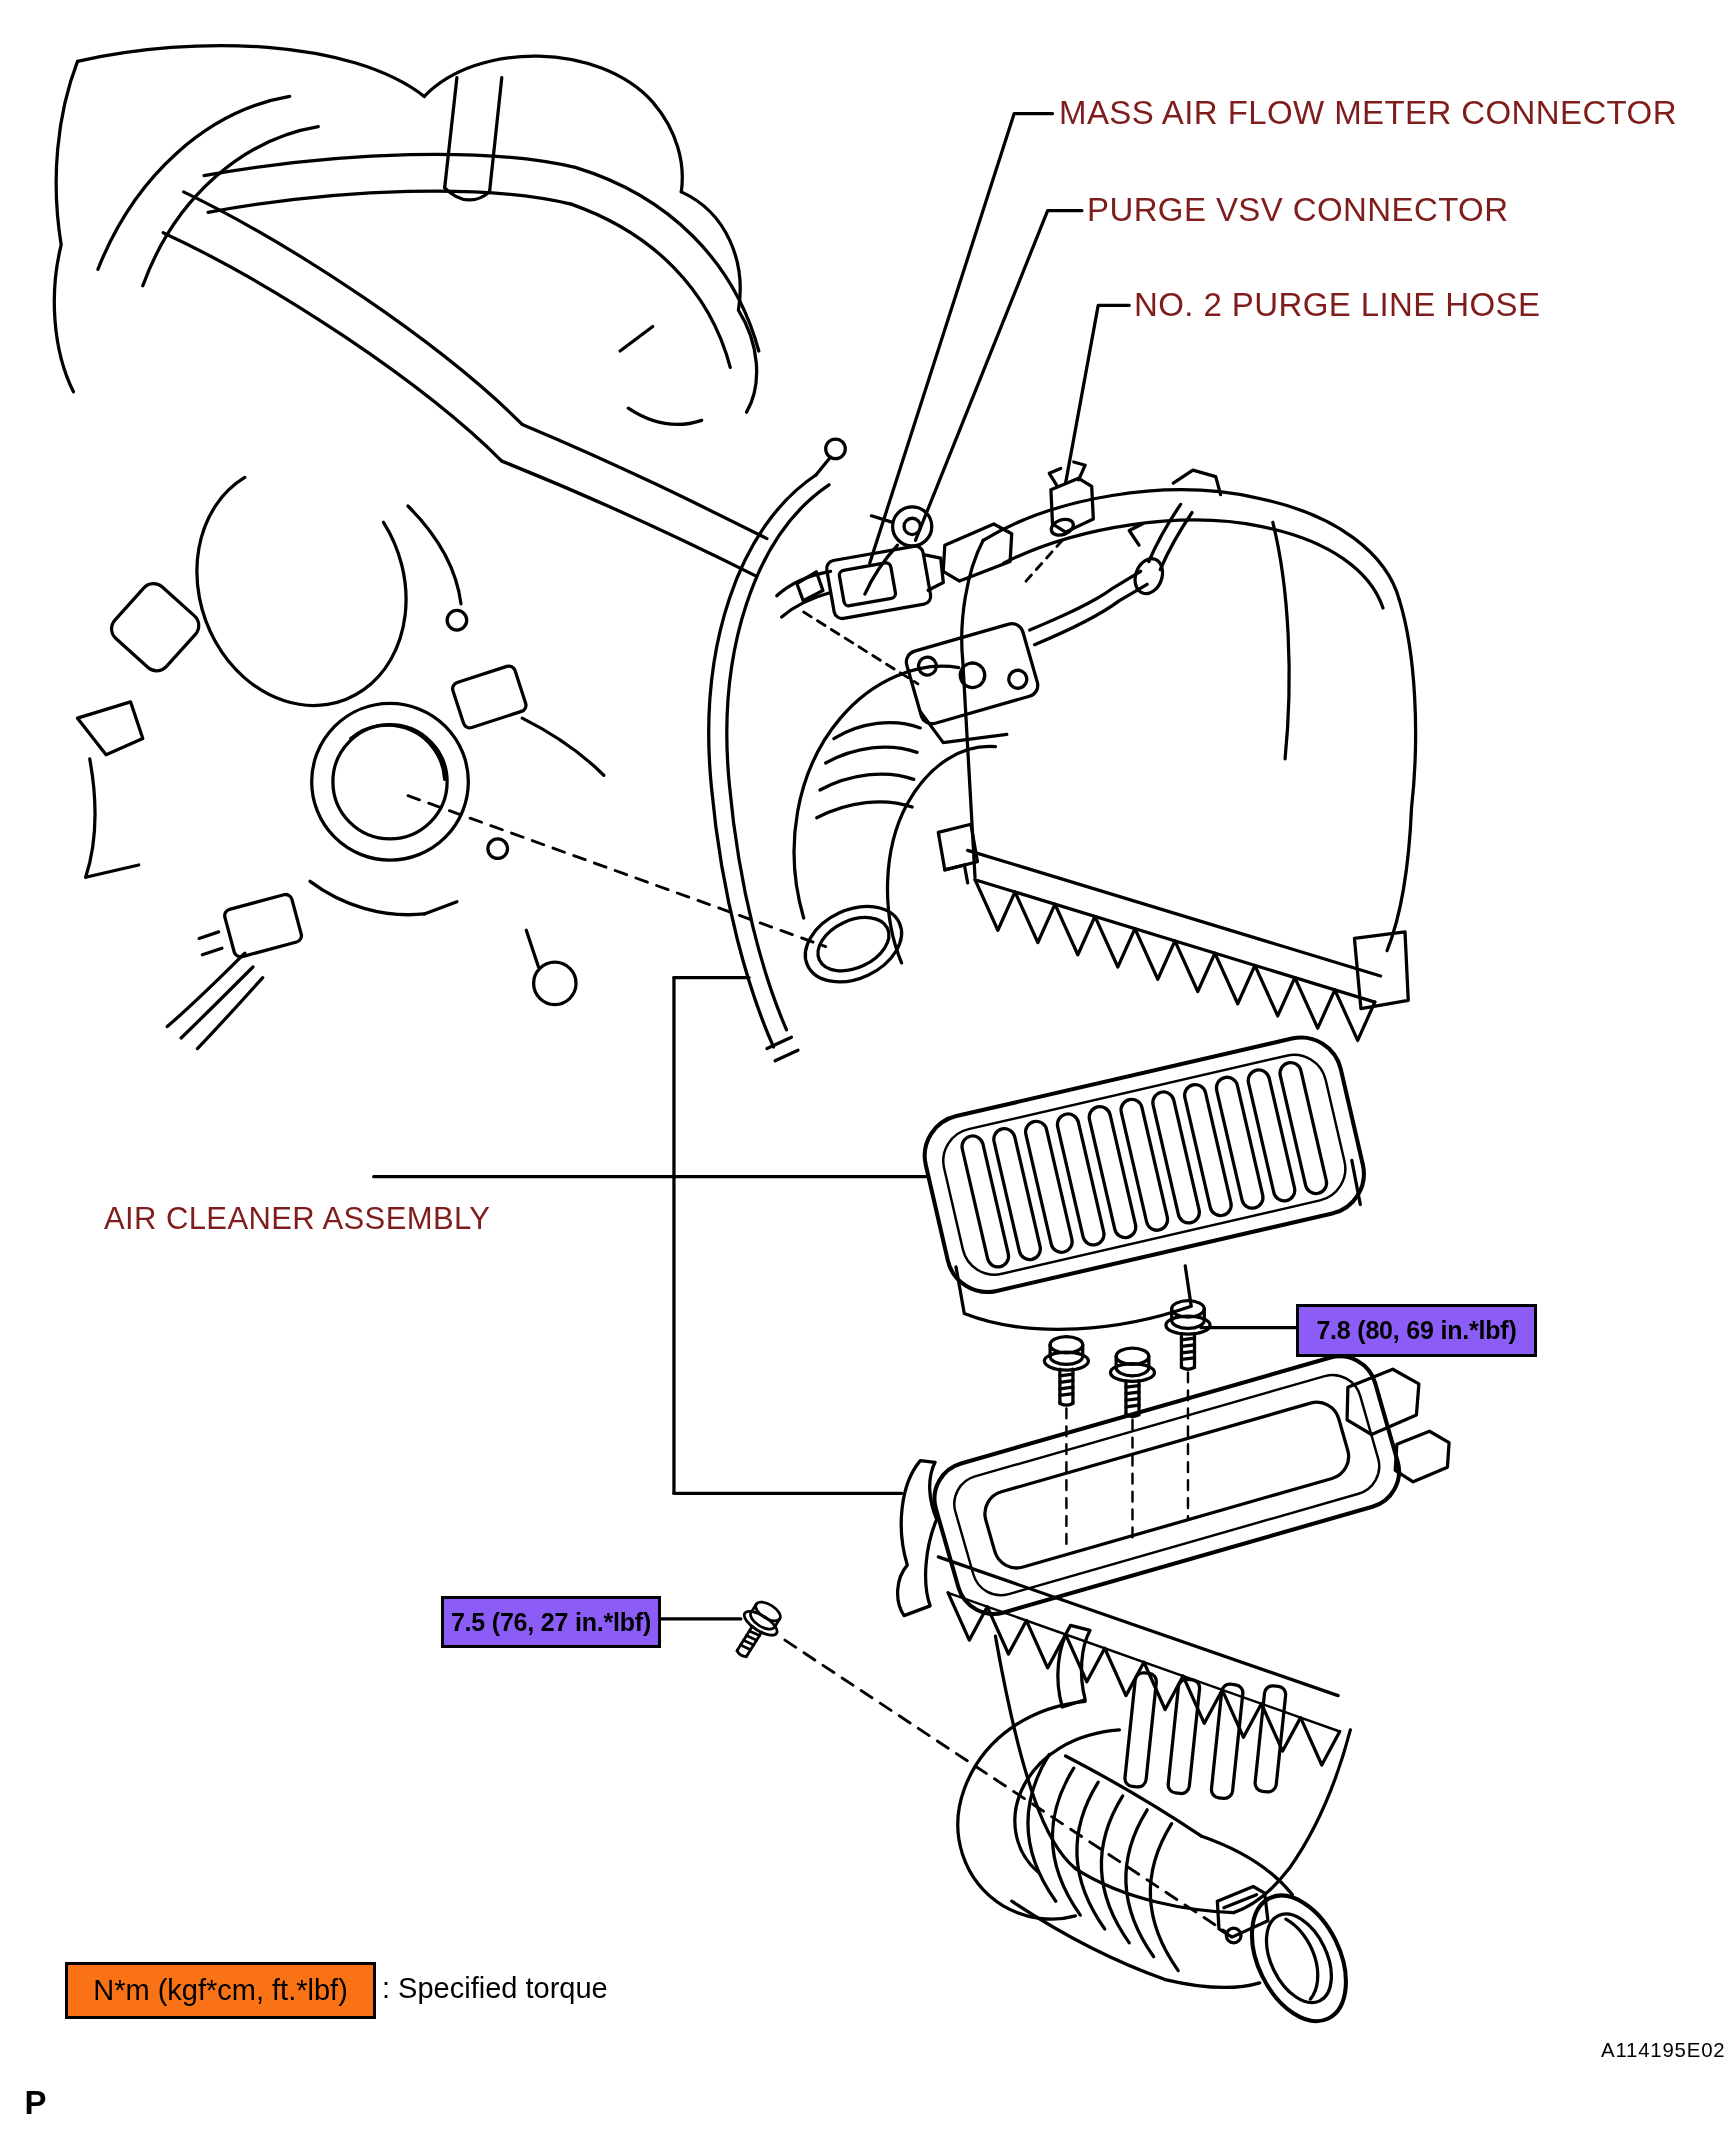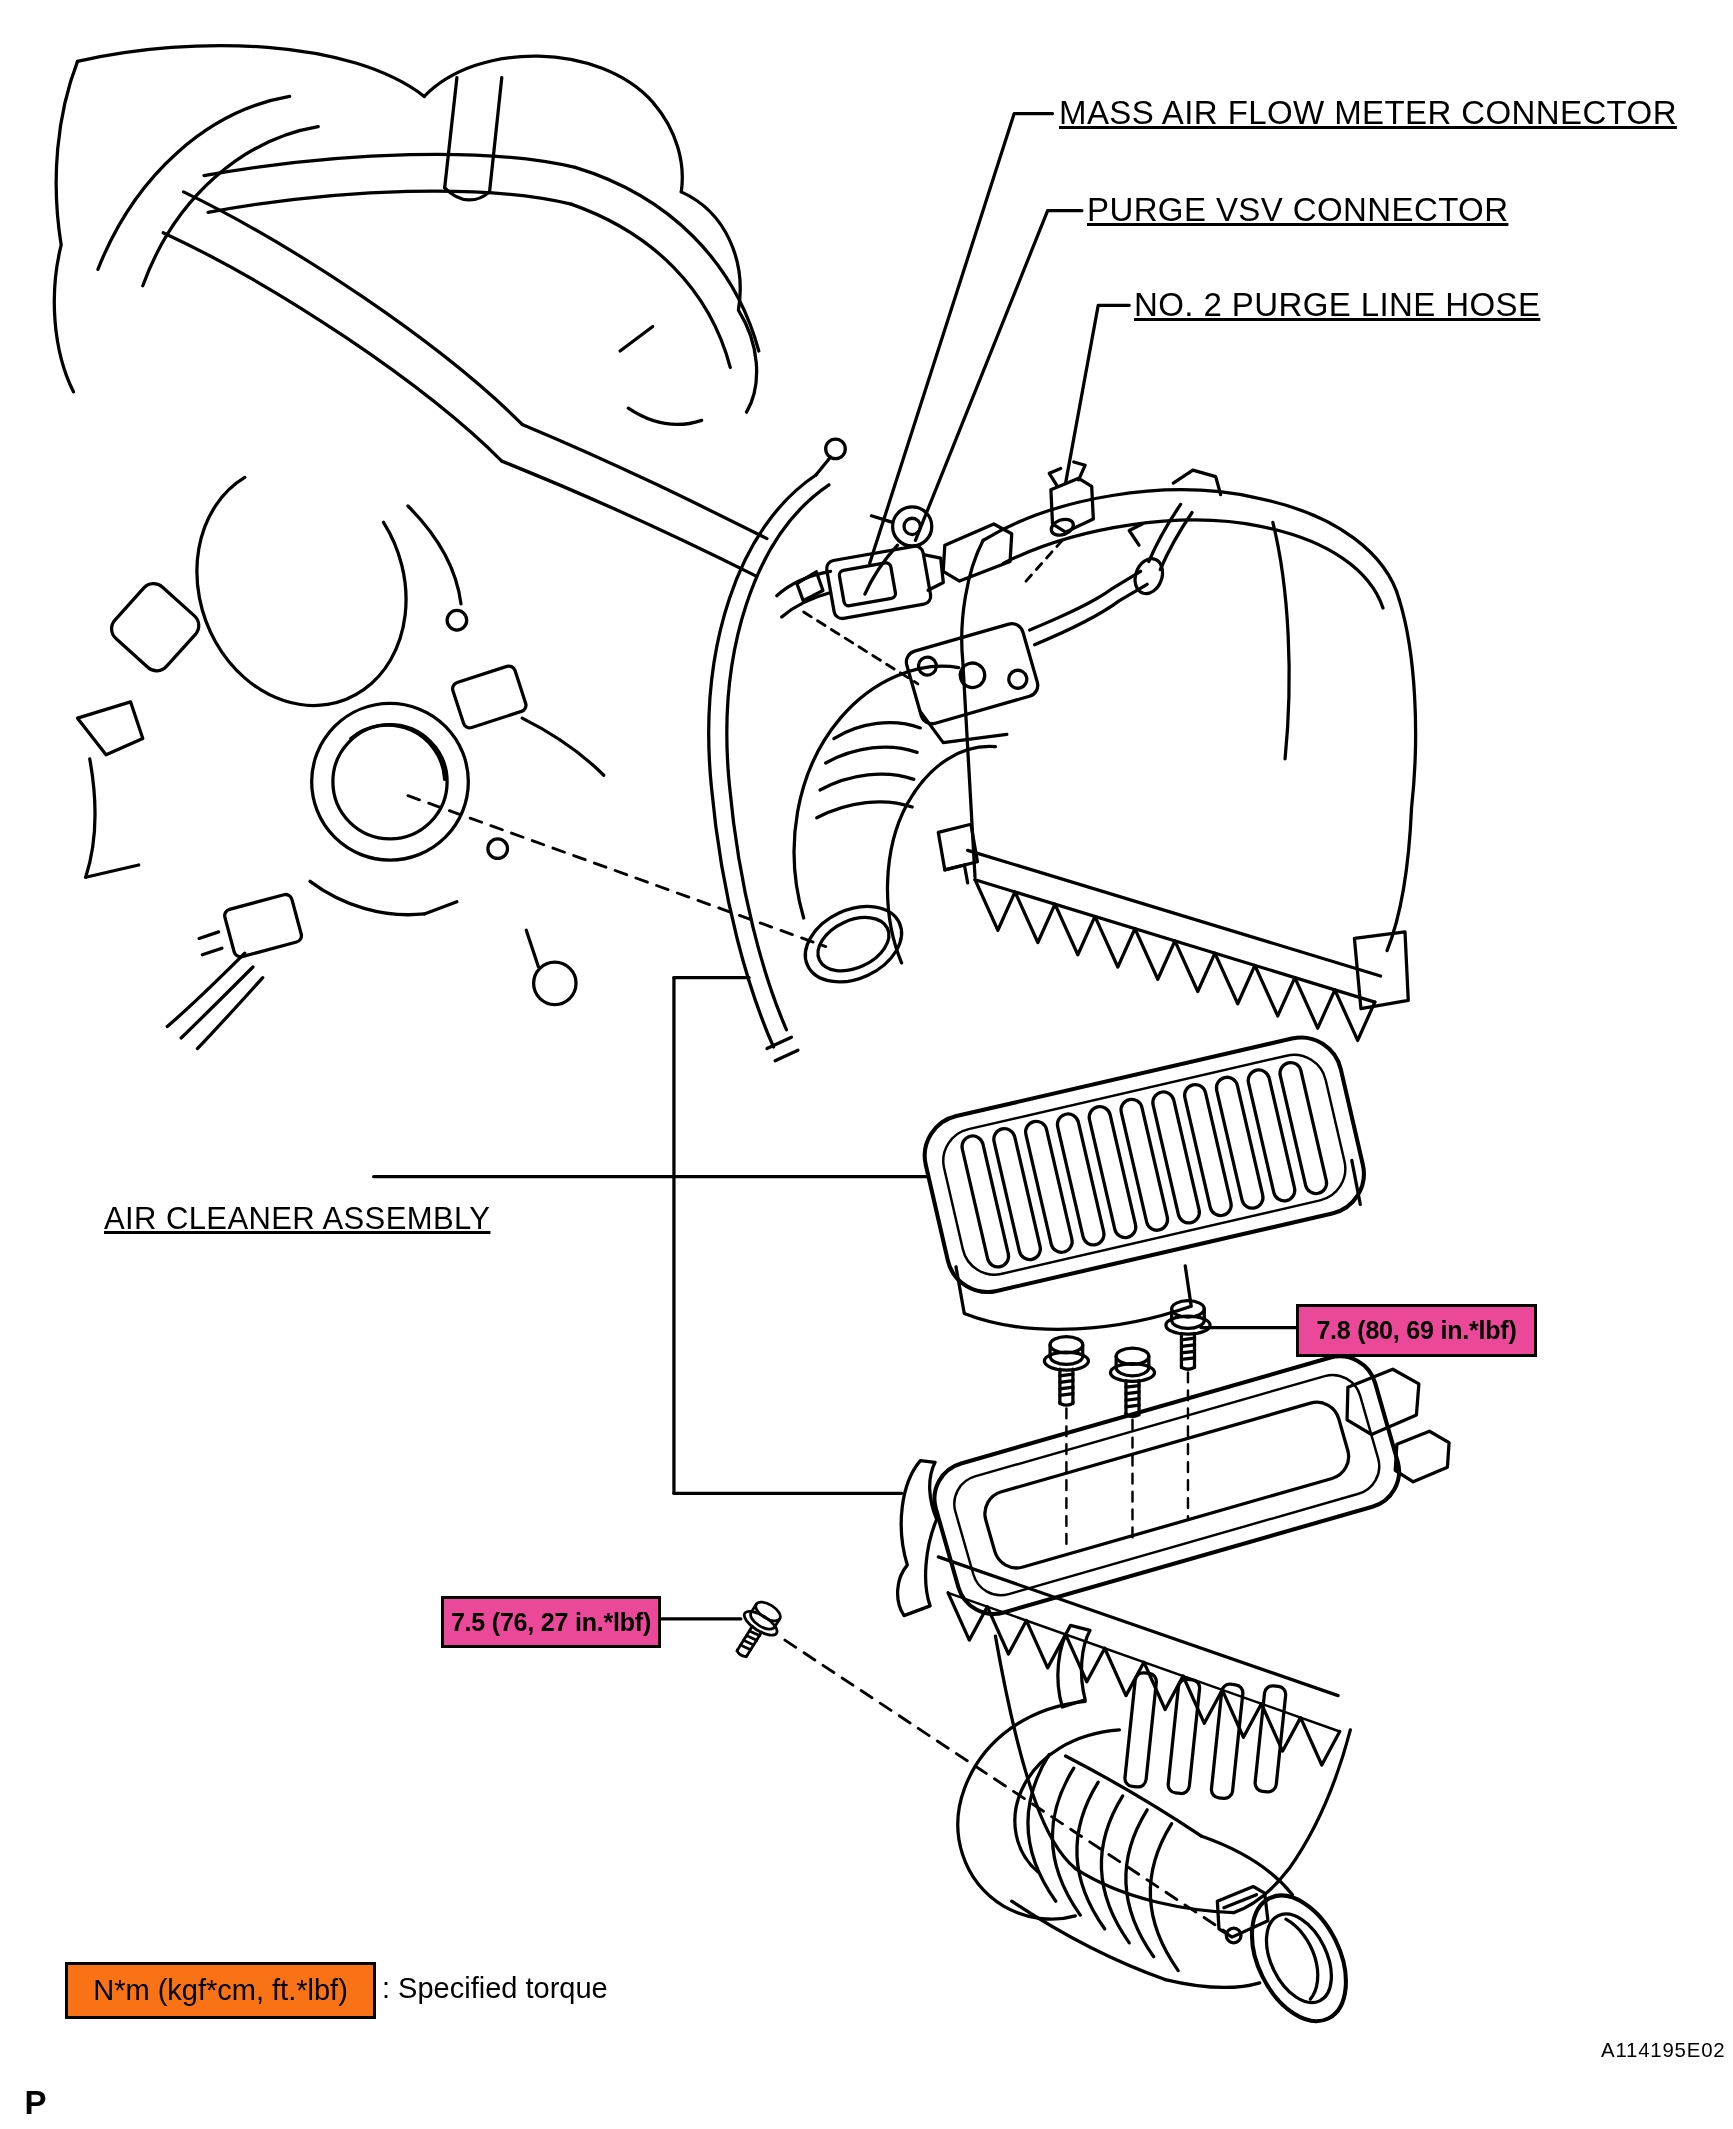--- a/index.html
+++ b/index.html
@@ -11,28 +11,27 @@
     color:#000;
     overflow:hidden;
   }
   svg.art{position:absolute;left:0;top:0;}
   .lbl{
     position:absolute;
     font-size:33px;
     line-height:34px;
     letter-spacing:0.4px;
     white-space:nowrap;
-    color:#000000;
-    text-decoration:underline;
+    color:#7f1d1d;
   }
   .lbl-small{font-size:31px;line-height:34px;margin-top:42px;}
   .torque-box{
     position:absolute;
     border:3.3px solid #000;
-    background:#ec4899;
+    background:#8b5cf6;
     display:flex;align-items:center;justify-content:center;
     font-weight:bold;
     font-size:25px;
     letter-spacing:-0.2px;
     white-space:nowrap;
   }
   .legend-box{
     position:absolute;
     left:65px;top:1962px;width:305px;height:51px;
     border:3.3px solid #000;background:#f97316;

